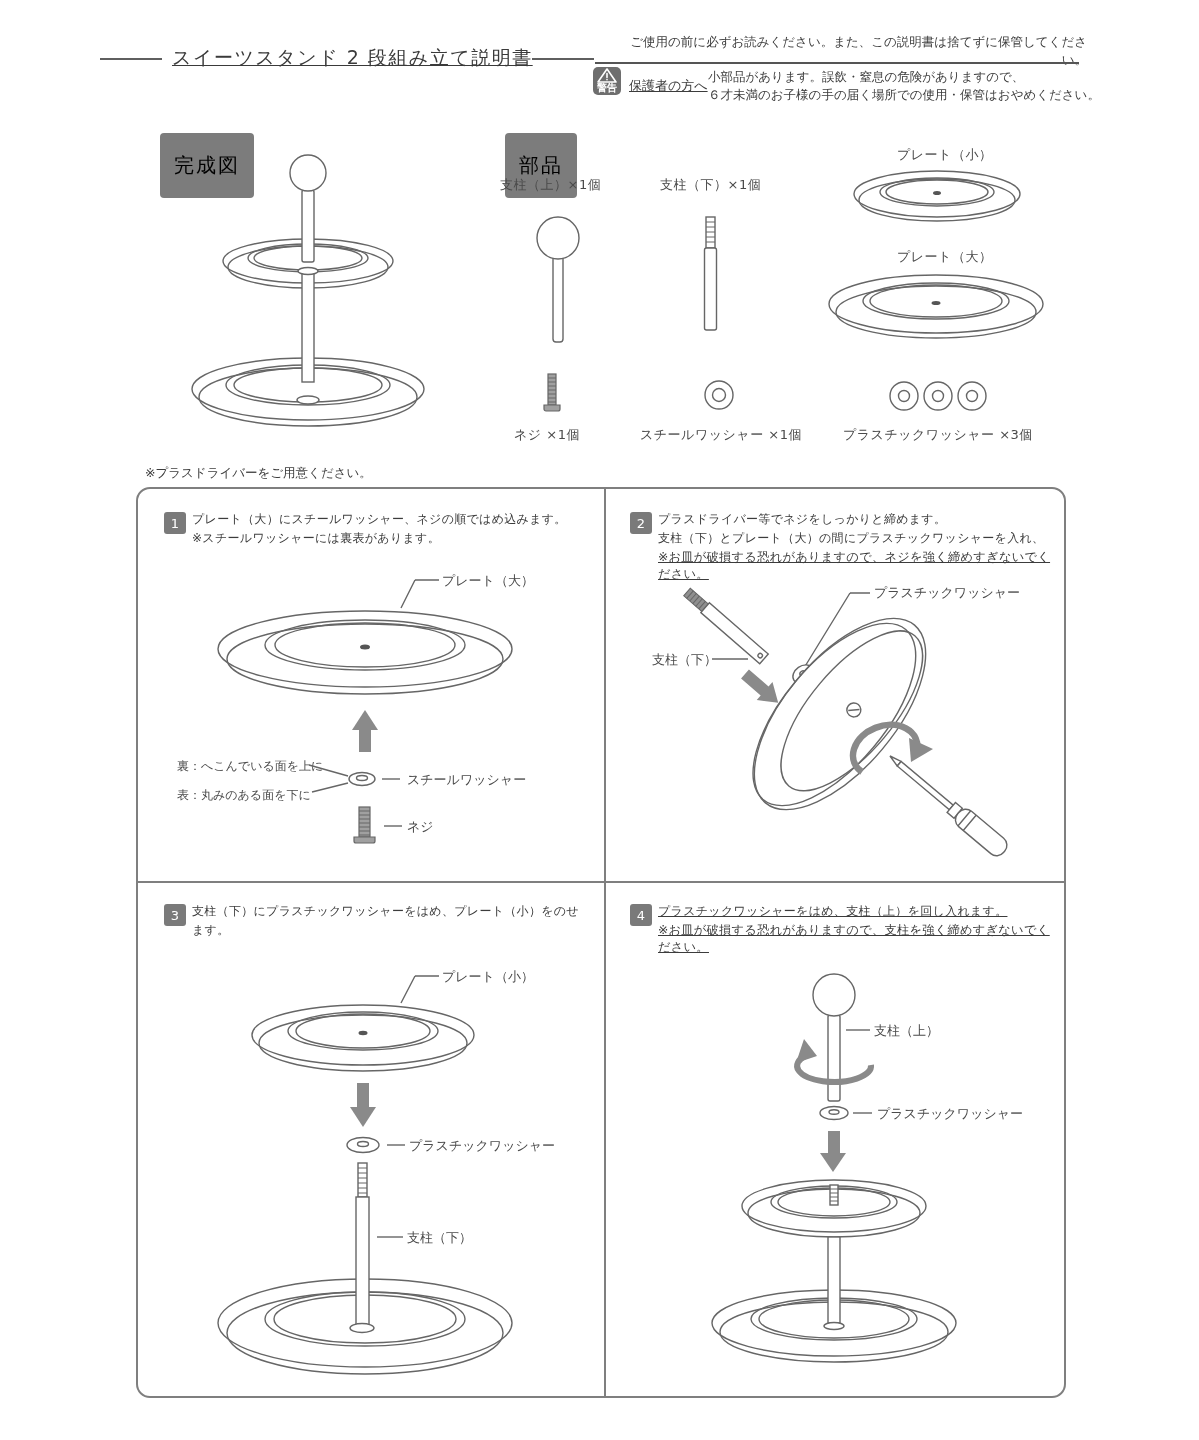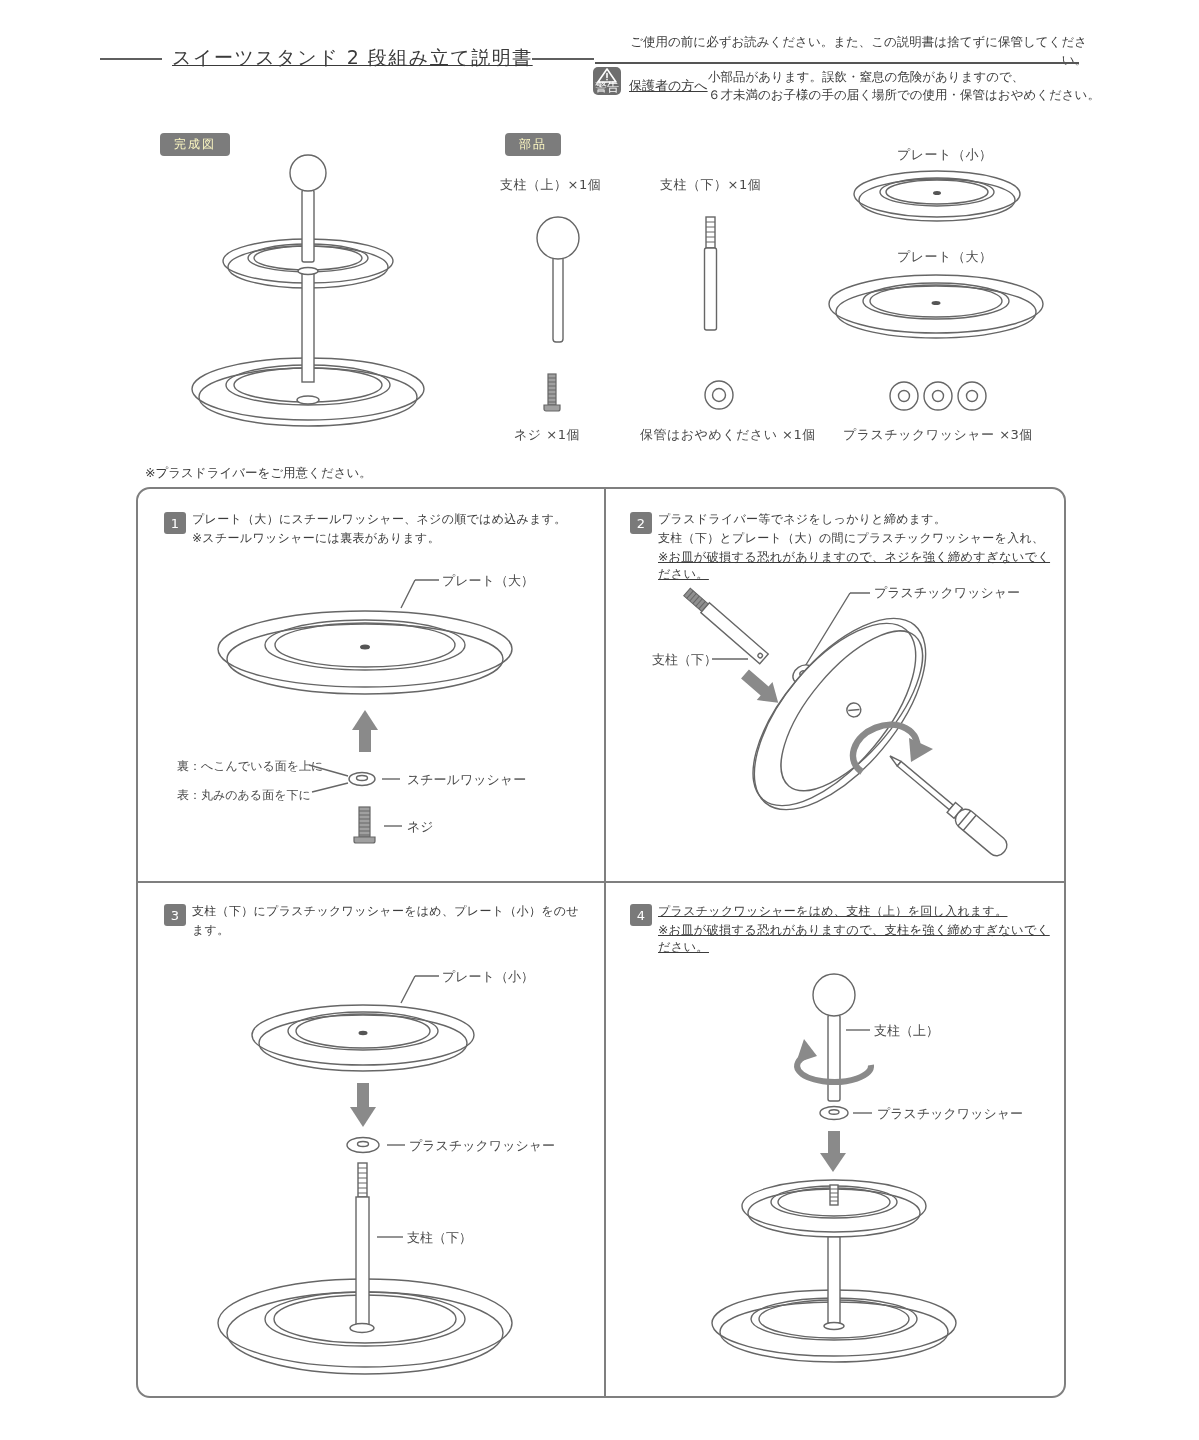--- a/index.html
+++ b/index.html
@@ -2,32 +2,32 @@
 <html><head>
 <meta charset="utf-8">
 <style>
   html,body{margin:0;padding:0;background:#e8e8e8;}
   .page{position:relative;width:1199px;height:1440px;background:#ffffff;
         font-family:"DejaVu Sans","Liberation Sans",sans-serif;color:#3c3c3c;overflow:hidden;}
   .abs{position:absolute;}
   .dash{height:2px;background:#5f5f5f;}
   .title{font-size:19px;letter-spacing:1.5px;color:#3a3a3a;}
   .small{font-size:12.5px;line-height:18px;}
-  .lbl-badge{background:#7c7c7c;color:#fef9c3;font-size:12px;padding:3px 14px;border-radius:4px;letter-spacing:2px;}
+  .lbl-badge{background:#7c7c7c;color:#000000;font-size:20px;padding:19px 14px;border-radius:4px;letter-spacing:2px;}
   .part-lbl{font-size:13px;color:#4a4a4a;letter-spacing:0.5px;}
   .panel{border:2px solid #7f7f7f;border-radius:14px;}
   .divider{background:#7f7f7f;}
   .step-badge{width:22px;height:22px;background:#7a7a7a;color:#fff;border-radius:3px;
               display:flex;align-items:center;justify-content:center;font-size:13px;}
   .step-text{font-size:12px;line-height:19px;color:#3c3c3c;letter-spacing:0.3px;}
   .step-note{font-size:12.3px;color:#3c3c3c;text-decoration:underline;letter-spacing:0.2px;margin-top:1px;}
   .underline{text-decoration:underline;}
   .warnicon{width:28px;height:28px;background:#6e6e6e;border-radius:5px;display:flex;flex-direction:column;
             align-items:center;justify-content:flex-start;}
-  .warnicon .wt{font-size:12px;color:#fff;line-height:7px;}
+  .warnicon .wt{font-size:10px;color:#fff;line-height:7px;font-weight:bold;}
   svg text{font-family:"DejaVu Sans","Liberation Sans",sans-serif;fill:#4a4a4a;}
   .ln{stroke:#666;stroke-width:1.4;fill:none;}
   .lnw{stroke:#666;stroke-width:1.4;fill:#fff;}
   .hatch{stroke:#666;stroke-width:1;fill:none;}
   .gry{fill:#8a8a8a;}
 </style>
 </head>
 <body>
 
 <div class="page">
@@ -95,21 +95,21 @@
     <rect x="10" y="3" width="8" height="31" fill="#a0a0a0" stroke="#666" stroke-width="1.2"></rect>
     <path class="hatch" d="M10 7h8M10 11h8M10 15h8M10 19h8M10 23h8M10 27h8M10 31h8"></path>
     <path d="M6 34 h16 v4 a2 2 0 0 1 -2 2 h-12 a2 2 0 0 1 -2 -2 z" fill="#a0a0a0" stroke="#666" stroke-width="1.2"></path>
   </svg>
   <div class="abs part-lbl" style="left:514px;top:426px;">ネジ ×1個</div>
 
   <svg class="abs" style="left:702px;top:378px;" width="34" height="34" viewBox="0 0 34 34">
     <circle class="ln" cx="17" cy="17" r="14"></circle>
     <circle class="ln" cx="17" cy="17" r="6.5"></circle>
   </svg>
-  <div class="abs part-lbl" style="left:640px;top:426px;">保管はおやめください ×1個</div>
+  <div class="abs part-lbl" style="left:640px;top:426px;">スチールワッシャー ×1個</div>
 
   <div class="abs part-lbl" style="left:897px;top:146px;">プレート（小）</div>
   <svg class="abs" style="left:850px;top:166px;" width="175" height="72" viewBox="0 0 175 72">
     <ellipse class="ln" cx="87" cy="28" rx="83" ry="23"></ellipse>
     <ellipse class="ln" cx="87" cy="34" rx="78" ry="21"></ellipse>
     <ellipse class="ln" cx="87" cy="26" rx="57" ry="14"></ellipse>
     <ellipse class="ln" cx="87" cy="26" rx="51" ry="12"></ellipse>
     <ellipse cx="87" cy="27" rx="4" ry="2" fill="#555"></ellipse>
   </svg>
 

